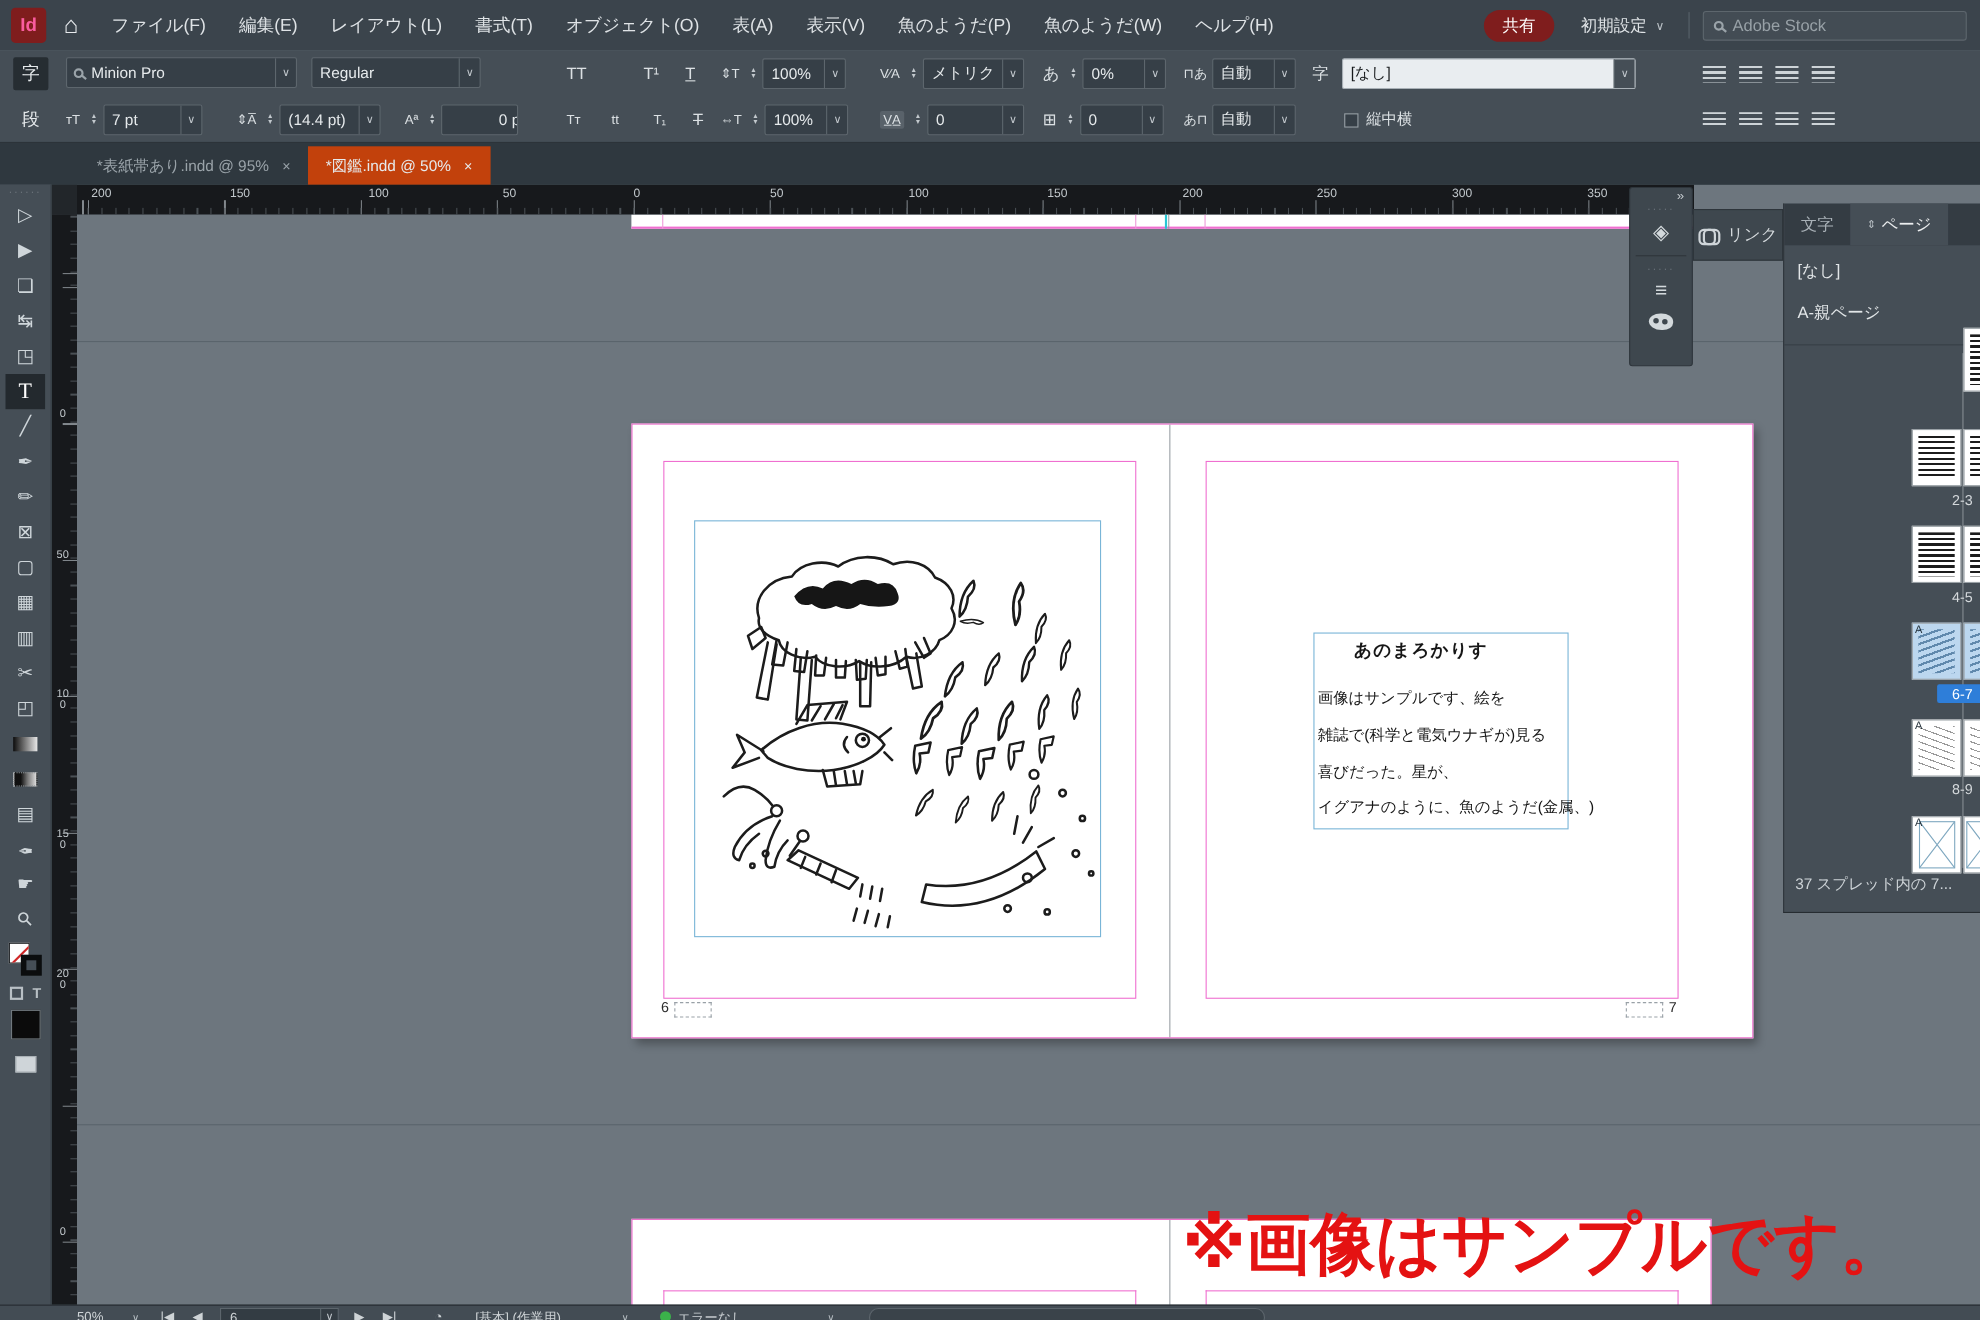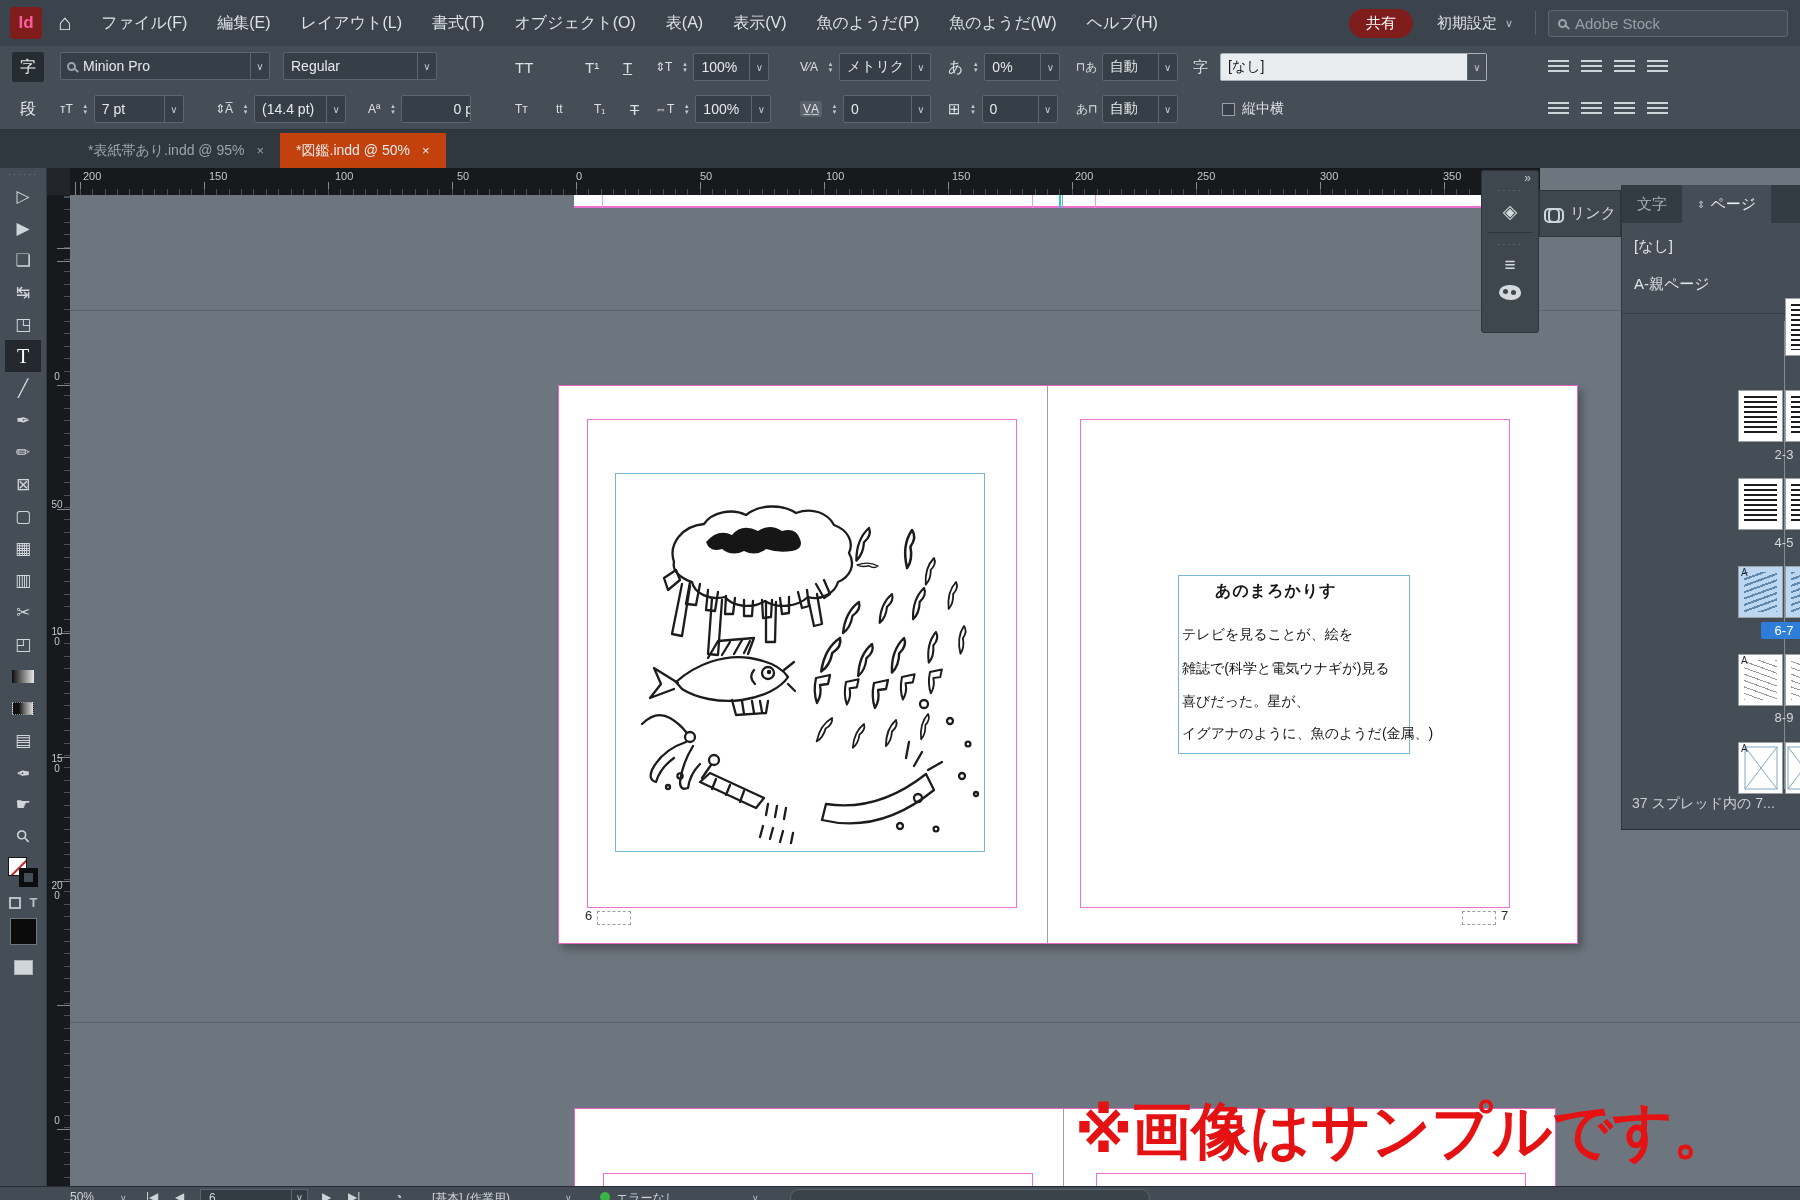--- a/index.html
+++ b/index.html
@@ -433,21 +433,21 @@
 
     <div class="sliver">
       <span class="pink-v" style="left:28px;"></span>
       <span class="pink-v" style="left:458px;"></span>
       <span class="spine" style="left:488px;height:13px;"></span>
       <span class="caret" style="left:485px;"></span>
       <span class="pink-v" style="left:521px;"></span>
       <span class="pink-v" style="left:951px;"></span>
     </div>
 
-    <div class="spread" style="left:488px;top:190px;width:1020px;height:559px;">
+    <div class="spread" style="left:504px;top:190px;width:1020px;height:559px;">
       <div class="spine" style="left:488px;"></div>
       <div class="marginbox" style="left:28px;top:33px;width:430px;height:489px;"></div>
       <div class="marginbox" style="left:521px;top:33px;width:430px;height:489px;"></div>
 
       <div class="imgframe" style="left:56px;top:87px;width:370px;height:379px;">
         <svg width="368" height="377" viewBox="0 0 368 377">
           <defs>
             <path id="cr" d="M0 0 Q-11 13 -8 34 Q-2 27 -3 15 Q4 7 0 0 Z"></path>
             <path id="hk" d="M0 0 L14 -3 L12 6 L4 7 Q6 17 1 25 Q-3 14 0 0 Z"></path>
           </defs>
@@ -520,21 +520,21 @@
             <circle cx="302" cy="324" r="4"></circle>
             <circle cx="284" cy="352" r="3"></circle>
             <circle cx="320" cy="355" r="2.4"></circle>
             <path d="M152 330 L150 341 M161 332 L159 343 M170 334 L168 345 M147 352 L144 363 M157 354 L154 365 M167 357 L164 368 M177 359 L175 369"></path>
           </g>
         </svg>
       </div>
 
       <div class="txtframe" style="left:619px;top:189px;width:232px;height:179px;">
         <div class="tf-title">あのまろかりす</div>
-        <div class="tf-line" style="top:50px;">テレビを見ることが、絵を</div>
+        <div class="tf-line" style="top:50px;">画像はサンプルです、絵を</div>
         <div class="tf-line" style="top:84px;">雑誌で(科学と電気ウナギが)見る</div>
         <div class="tf-line" style="top:117px;">喜びだった。星が、</div>
         <div class="tf-line" style="top:149px;">イグアナのように、魚のようだ(金属、)</div>
       </div>
 
       <span class="pagenum" style="left:26px;top:522px;">6</span>
       <span class="pagenum" style="left:942px;top:522px;">7</span>
       <span class="dashbox" style="left:38px;top:525px;"></span>
       <span class="dashbox" style="left:903px;top:525px;"></span>
     </div>

